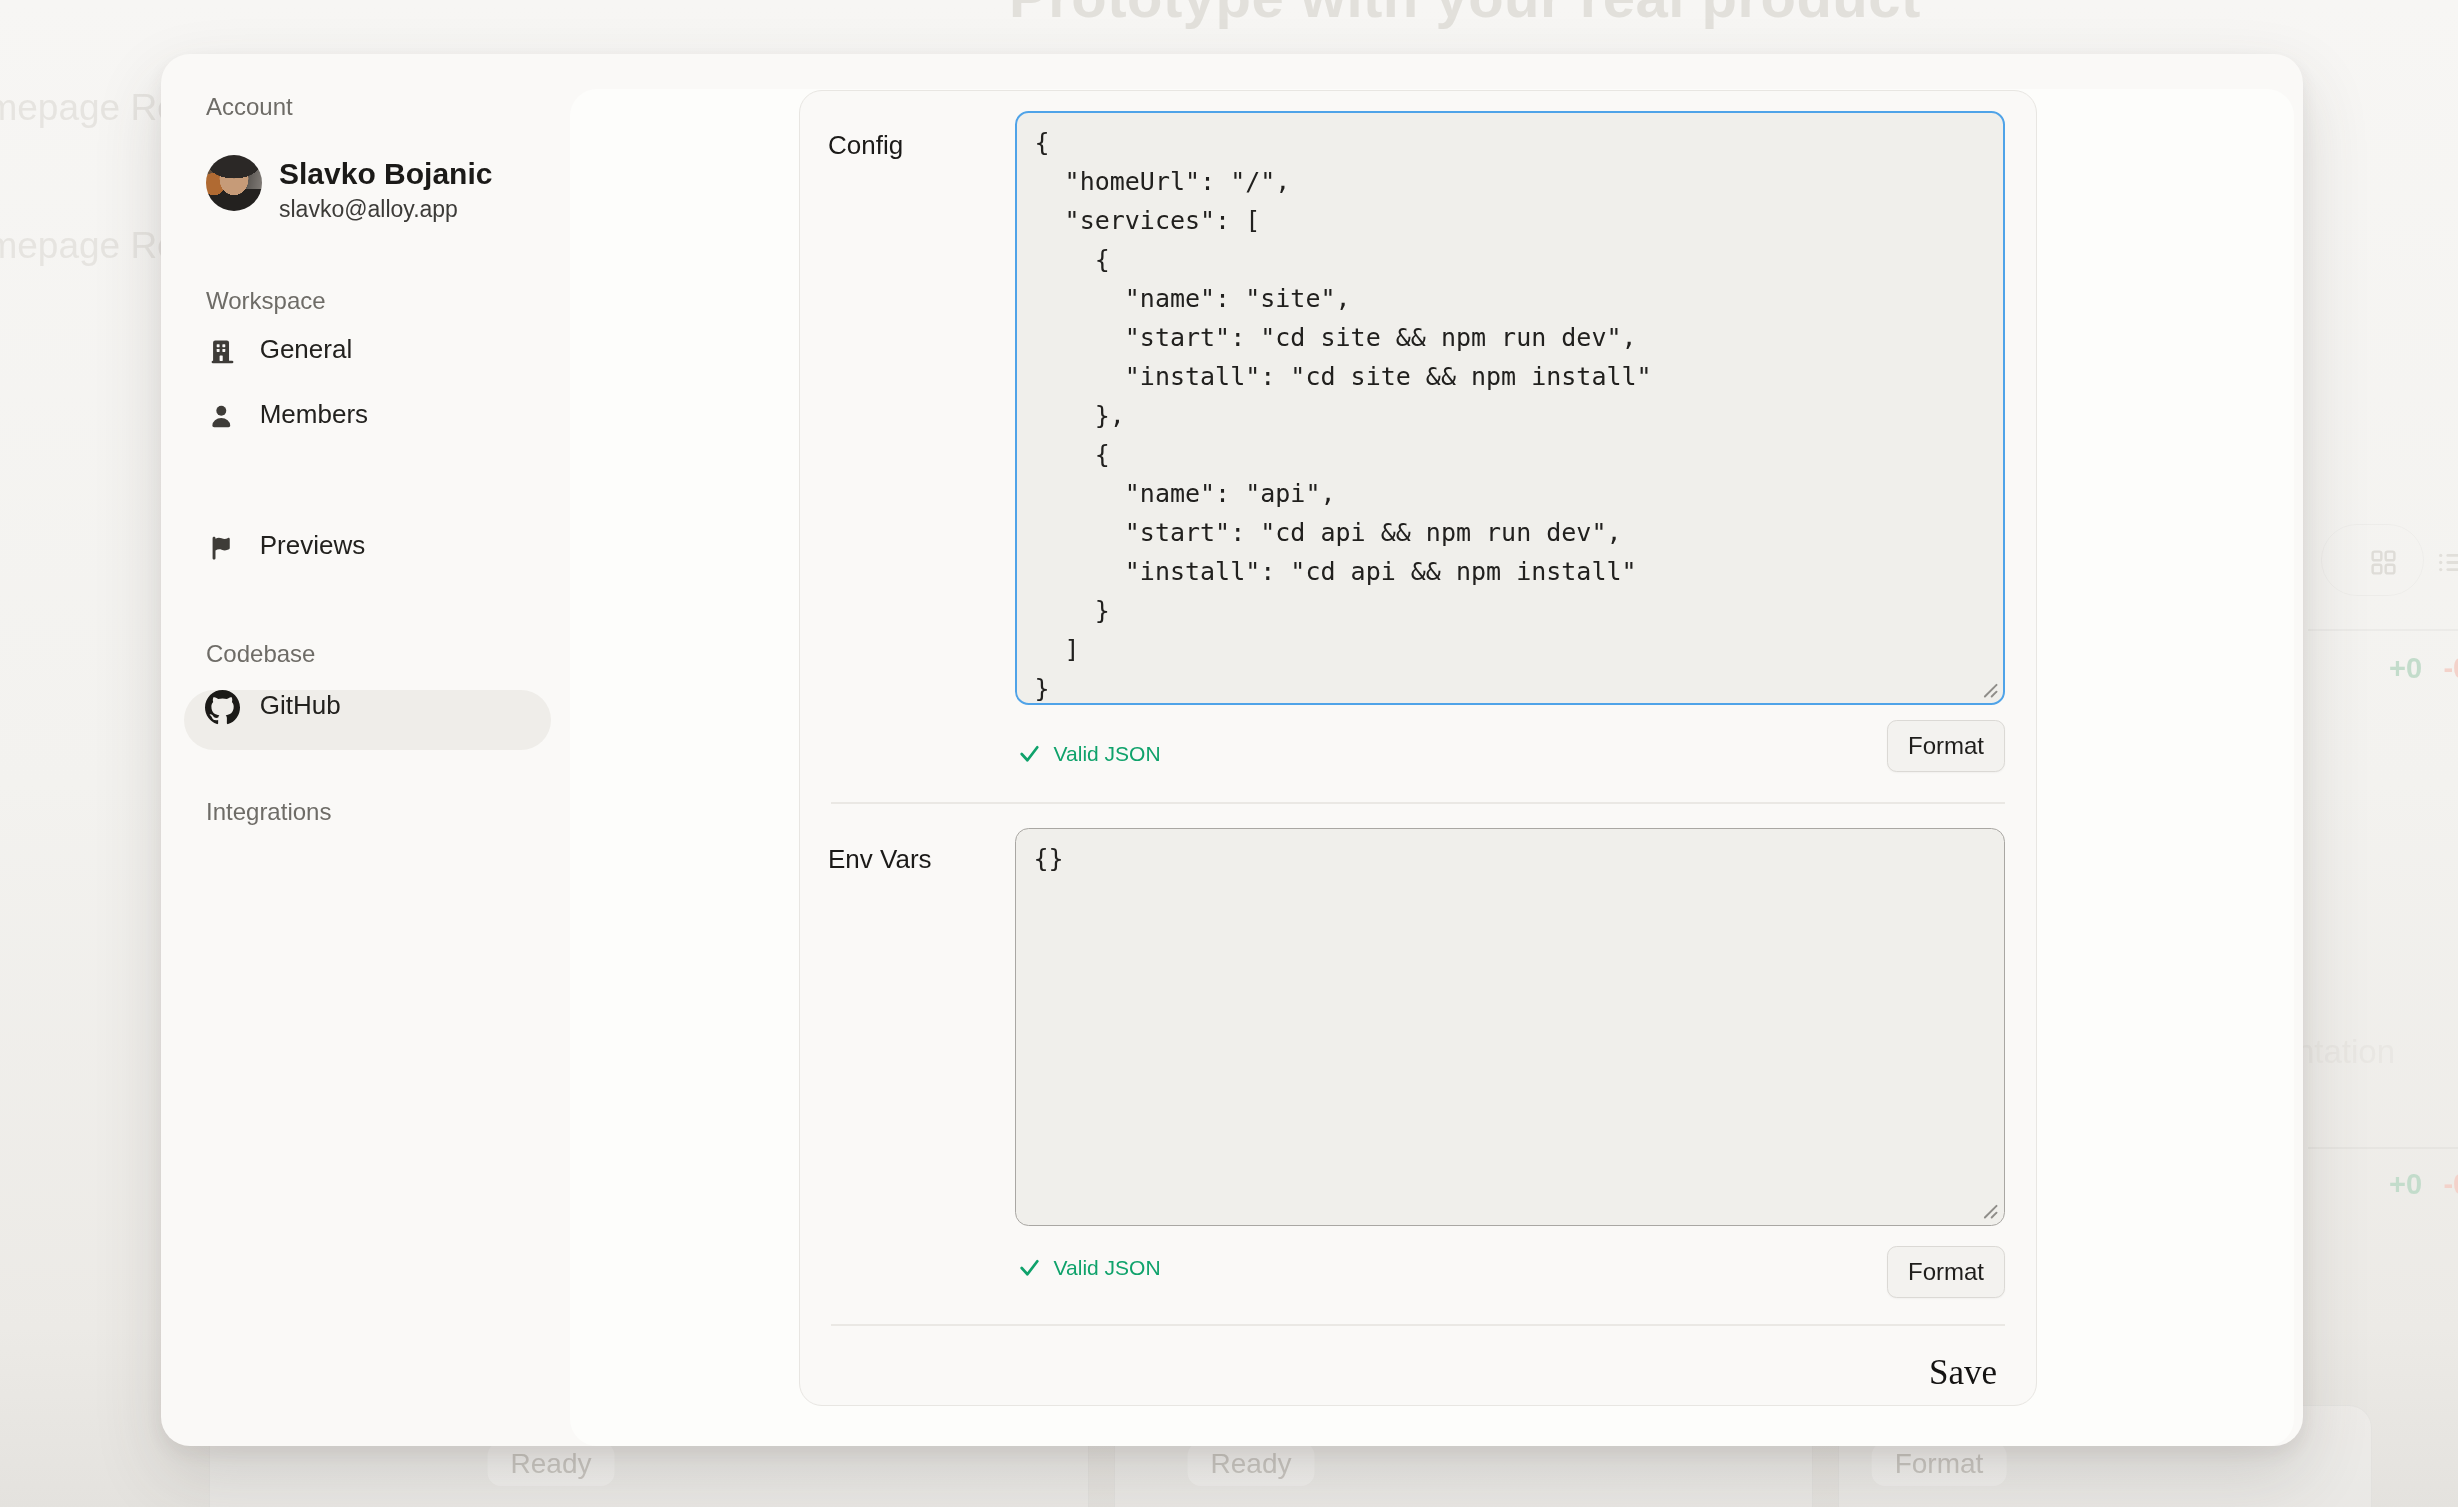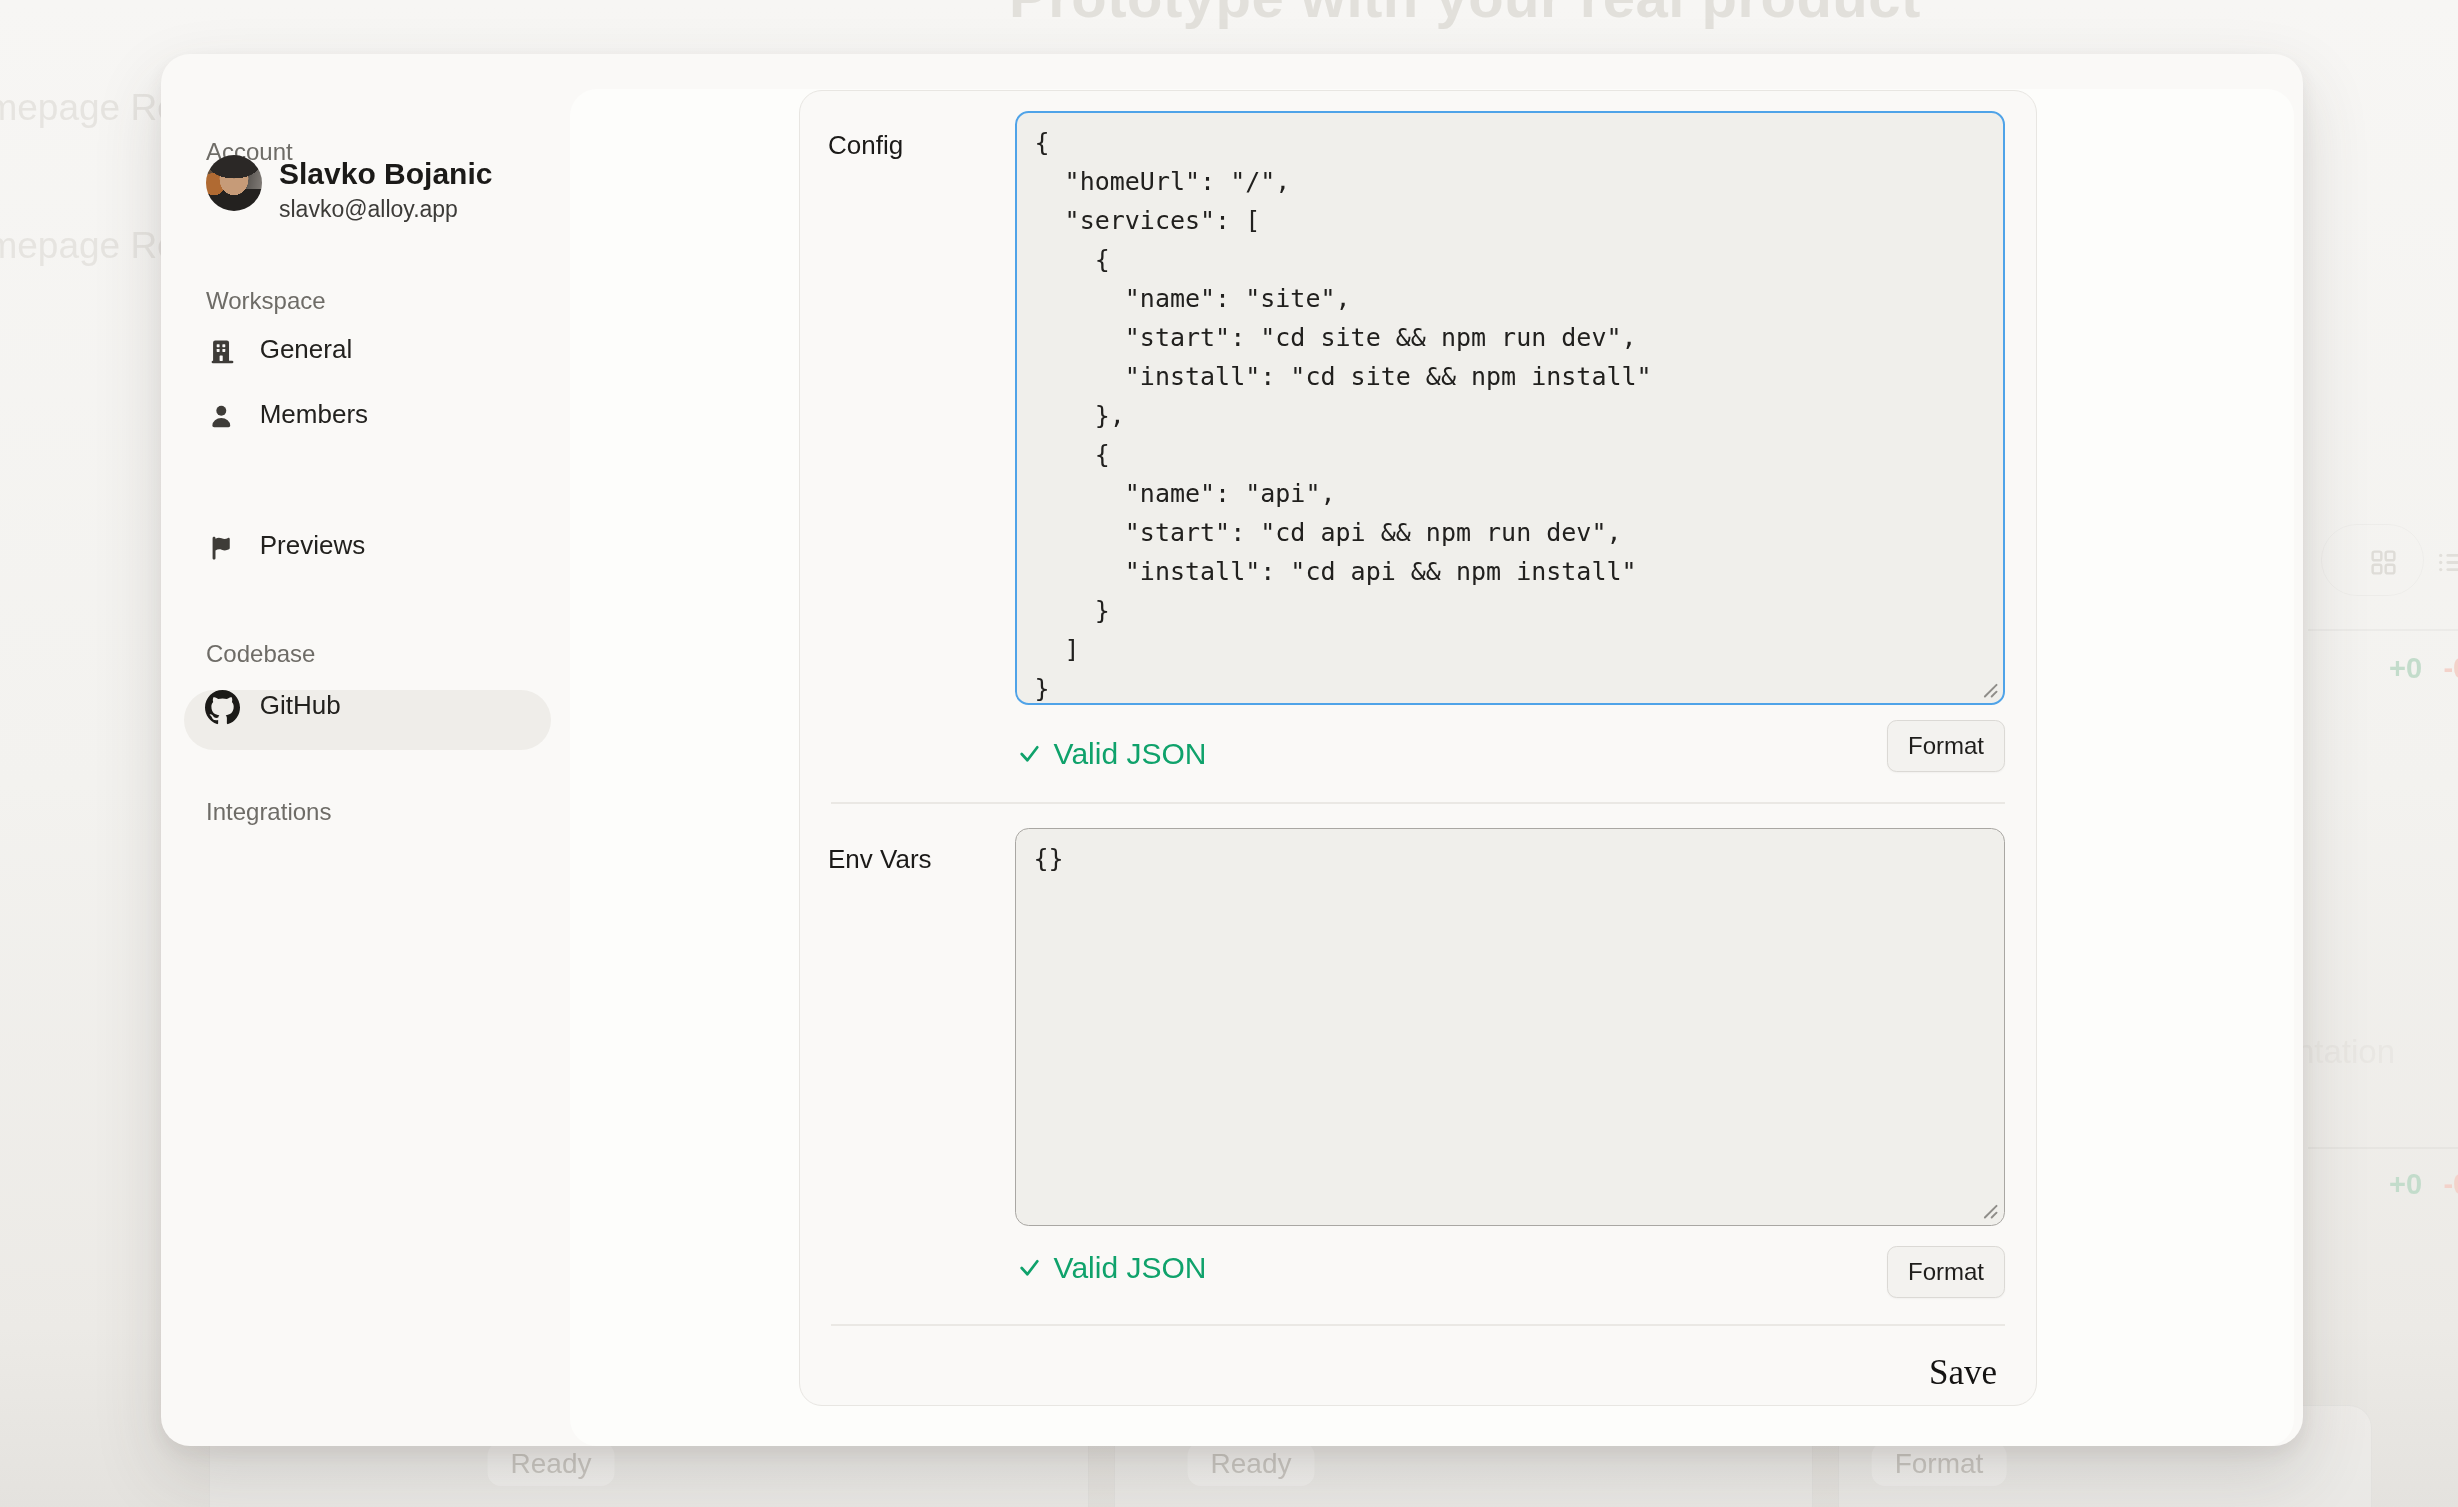--- a/index.html
+++ b/index.html
@@ -26,21 +26,21 @@
     border-radius:23px 23px 0 0;background:rgba(255,255,255,0.22);}
   .bg-card-1{left:209px;width:878px;} .bg-card-2{left:1114px;width:697px;} .bg-card-3{left:1838px;width:532px;}
   .bg-status{position:absolute;top:1442px;transform:translateX(-50%);font-size:28px;font-weight:500;
     color:#C9C6C1;padding:5.8px 23px;background:rgba(255,255,255,0.3);border-radius:13.6px;}
   .bg-status-1{left:551px;} .bg-status-2{left:1251px;} .bg-status-3{left:1939px;}
   
   .modal{position:absolute;left:161px;top:54px;width:2142px;height:1392px;border-radius:29px;
     background:#FAF9F7;box-shadow:0 29px 68px rgba(70,62,54,0.16),0 7.8px 17.5px rgba(70,62,54,0.07);}
   
   .nav-header{position:absolute;left:45px;font-size:24px;color:#6E6C67;}
-  .hdr-account{top:39px;margin-top:45px;} .hdr-workspace{top:233px;} .hdr-codebase{top:586px;} .hdr-integrations{top:744px;}
+  .hdr-account{top:39px;} .hdr-workspace{top:233px;} .hdr-codebase{top:586px;} .hdr-integrations{top:744px;}
   .avatar{position:absolute;left:45px;top:101px;width:56px;height:56px;border-radius:50%;overflow:hidden;
     background:
       radial-gradient(ellipse 46% 26% at 50% 16%, #2B2826 0 99%, transparent 100%),
       radial-gradient(ellipse 26% 30% at 50% 42%, #C69B78 0 99%, transparent 100%),
       radial-gradient(ellipse 20% 20% at 14% 52%, #B06A32 0 99%, transparent 100%),
       linear-gradient(180deg, transparent 60%, #23211F 61%),
       linear-gradient(100deg, #6E533B 0%, #423E3B 38%, #56524E 66%, #8A8580 100%);}
   .user-name{position:absolute;left:118px;top:103px;font-size:30px;font-weight:600;color:#1B1A18;}
   .user-email{position:absolute;left:118px;top:142px;font-size:23px;color:#3C3B38;}
   .nav-item{position:absolute;left:23px;width:367px;height:60px;border-radius:969px;display:flex;
@@ -59,21 +59,21 @@
   .ta-wrap{position:absolute;left:215px;width:990px;}
   .ta-wrap-config{top:20.4px;height:594px;} .ta-wrap-env{top:737px;height:398px;}
   textarea{position:absolute;inset:0;width:100%;height:100%;box-sizing:border-box;resize:none;outline:none;
     background:#F0EFEB;border-radius:13.6px;padding:9.7px 17.5px;color:#21201E;
     font-family:"DejaVu Sans Mono",monospace;font-size:25px;line-height:39px;white-space:pre;overflow:hidden;}
   .ta-config{border:2.4px solid #4FA3E8;}
   .ta-env{border:1.9px solid #A9A7A3;}
   .resize-handle{position:absolute;right:4.9px;bottom:4.9px;width:19.4px;height:19.4px;cursor:nwse-resize;}
   .valid-row{position:absolute;left:217px;display:flex;align-items:center;gap:11.6px;height:39px;}
   .valid-1{top:643px;} .valid-2{top:1157px;}
-  .valid-row .txt{font-size:30px;font-weight:500;color:#0FA26B;}
+  .valid-row .txt{font-size:21px;font-weight:500;color:#0FA26B;}
   .format-btn{position:absolute;left:1087px;width:118px;height:52px;box-sizing:border-box;cursor:pointer;
     background:#F3F2EF;border:1.9px solid #DBD9D5;border-radius:9.7px;font-family:"Liberation Sans",sans-serif;
     font-size:24px;color:#1F1E1C;box-shadow:0 1px 1.9px rgba(0,0,0,0.04);}
   .fmt-1{top:629px;} .fmt-2{top:1155px;}
   .divider{position:absolute;left:31px;right:31px;height:1.9px;background:#EAE8E4;}
   .div-1{top:711px;} .div-2{top:1233px;}
   .save-btn{position:absolute;right:33px;top:1261px;background:none;border:none;cursor:pointer;
     font-family:Liberation Serif, serif;font-size:35px;font-weight:500;color:#141312;}
 </style>
 </head>

